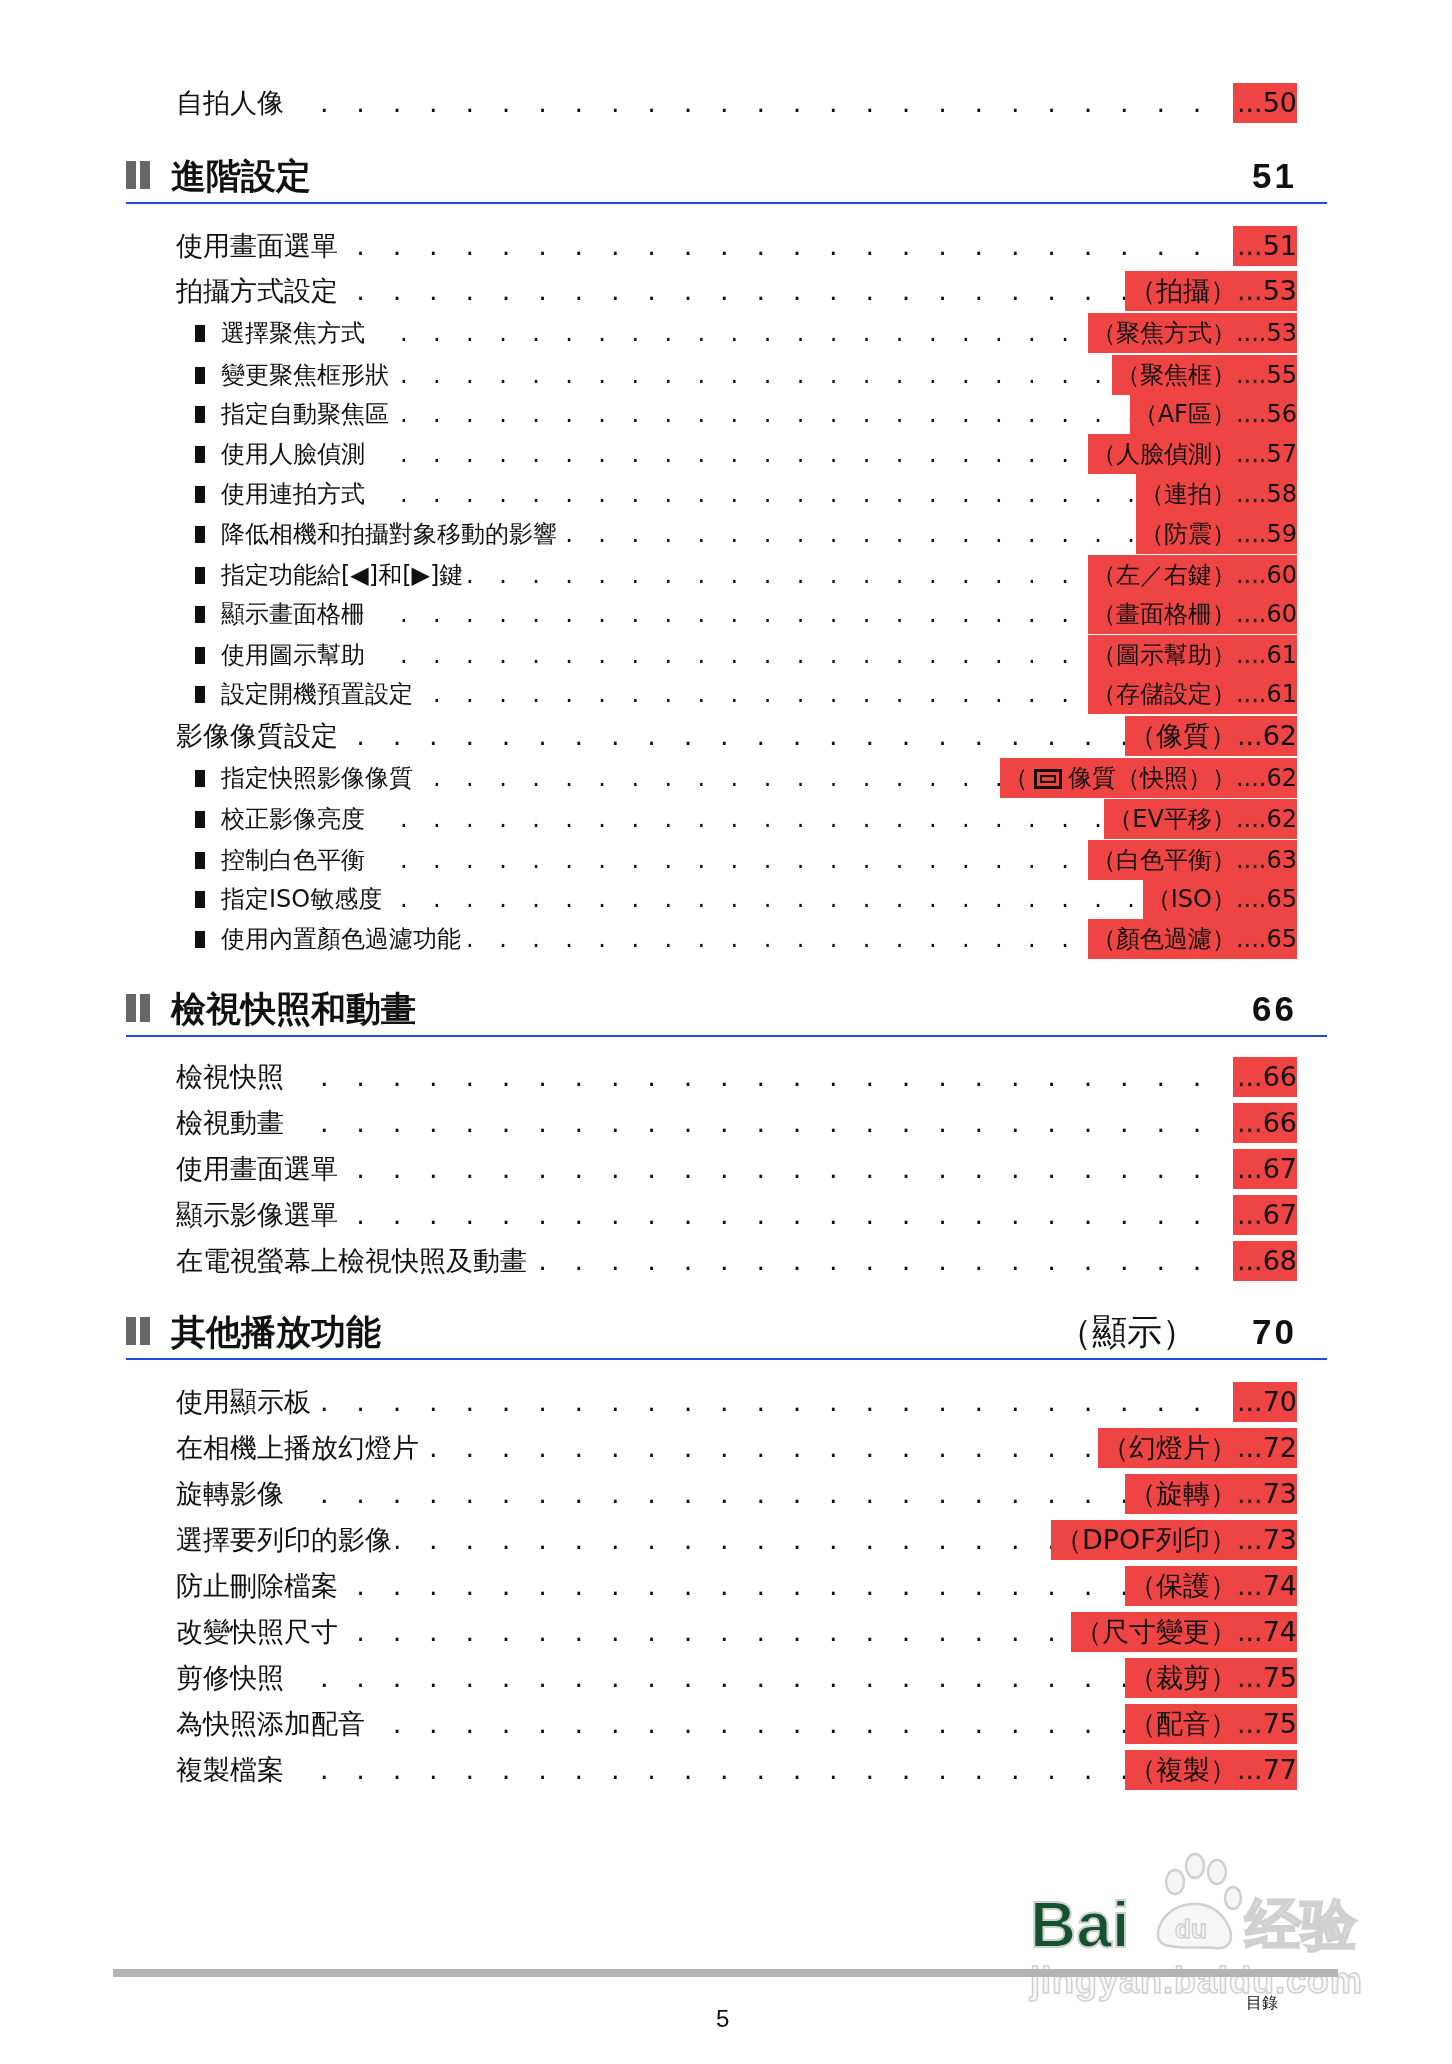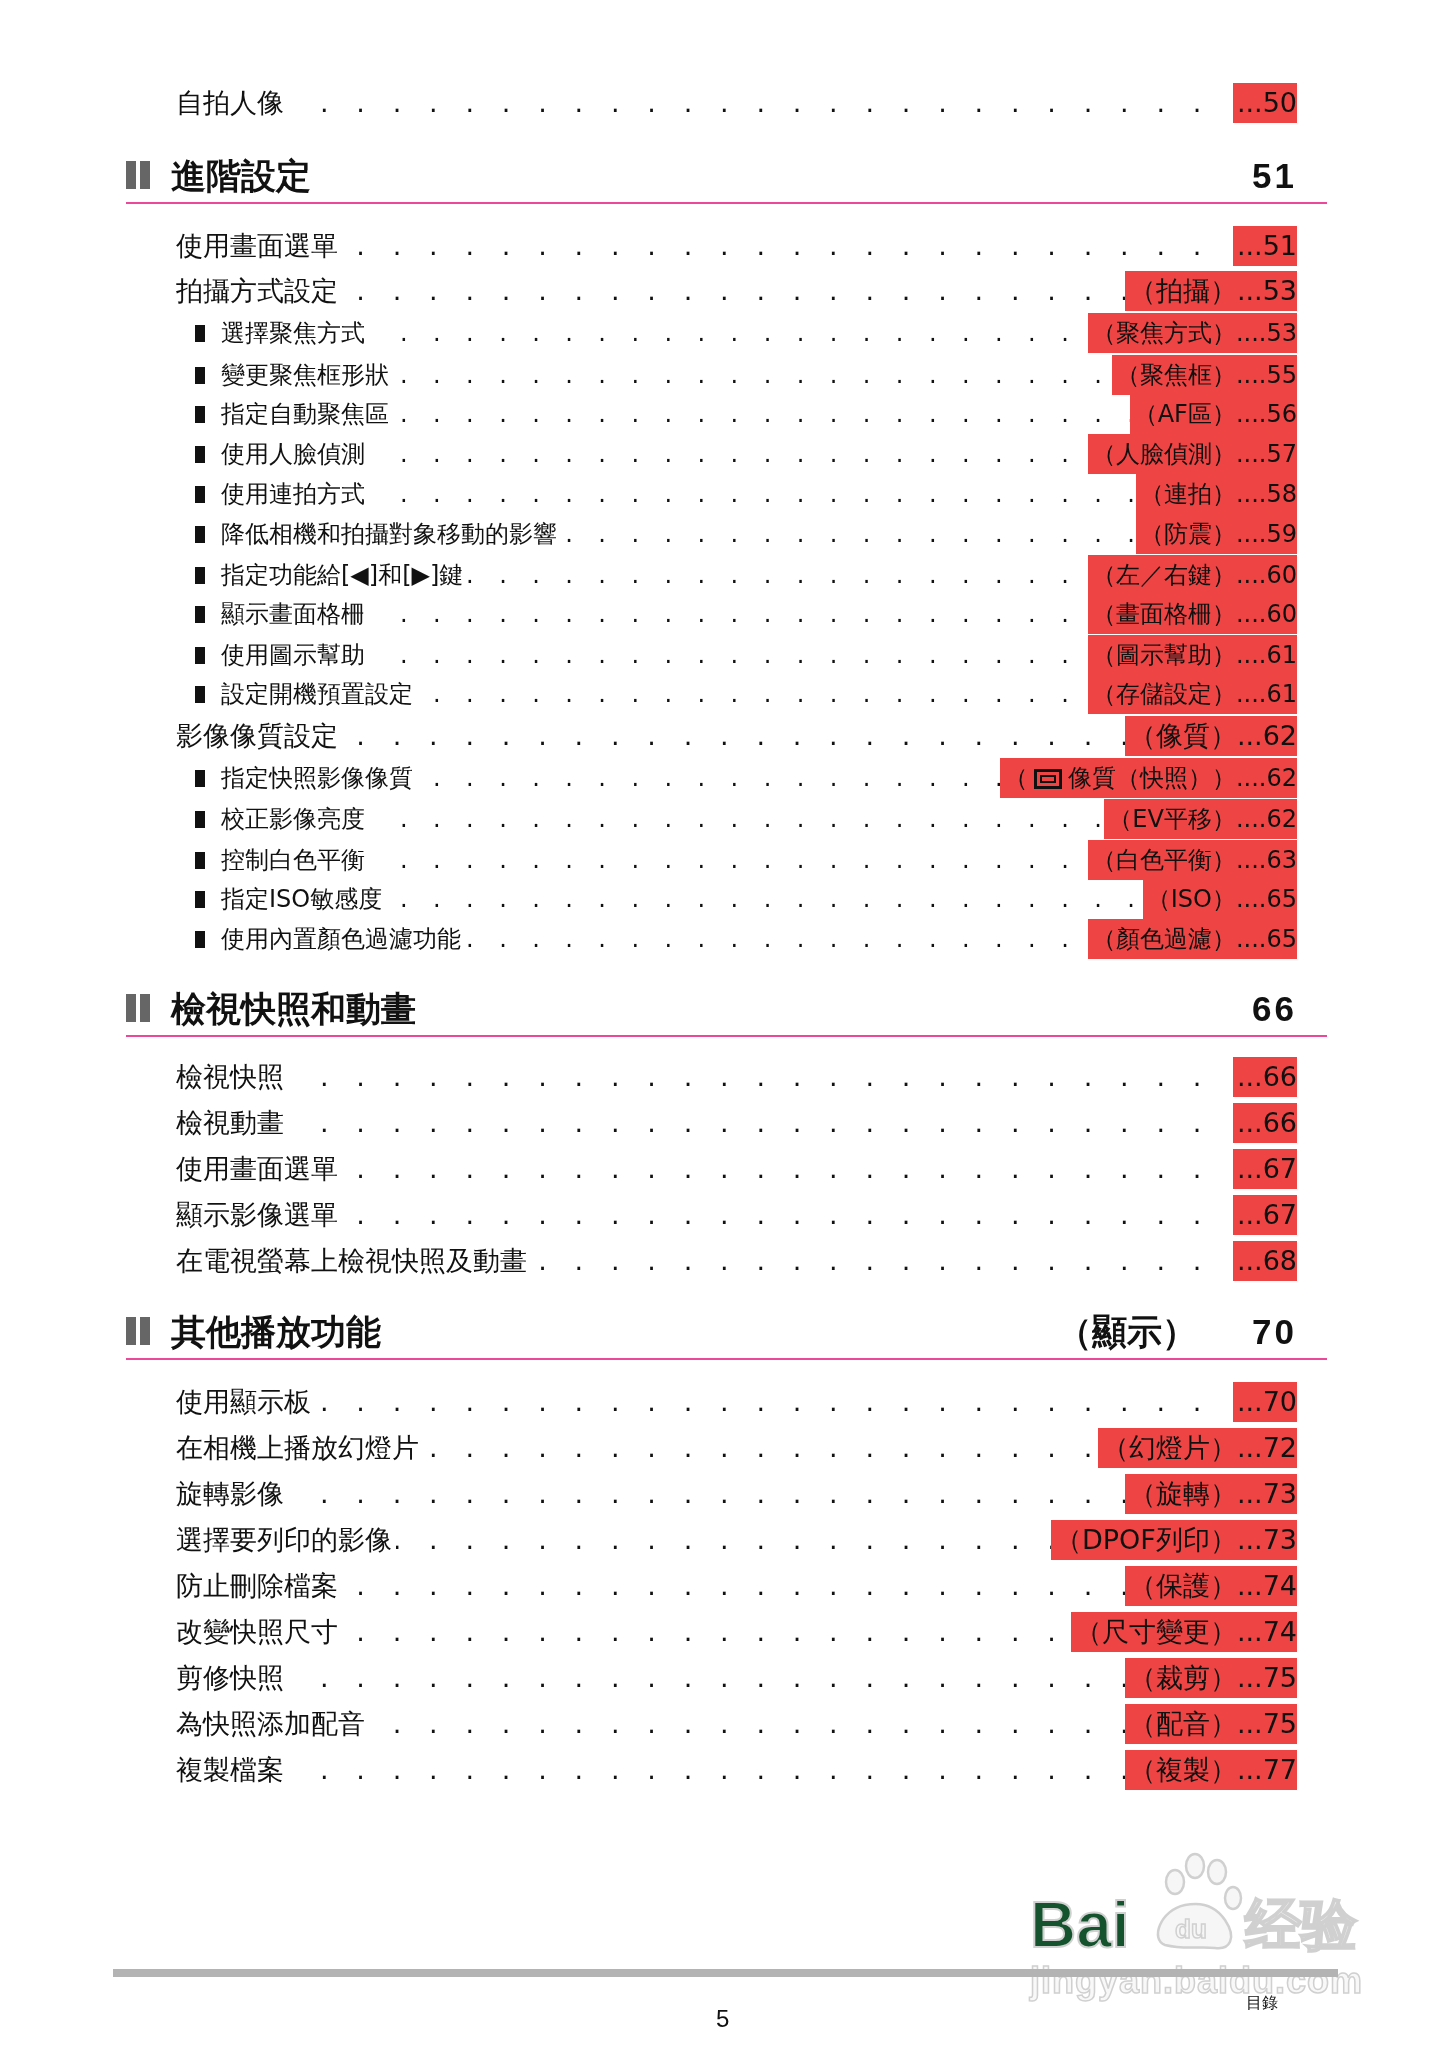--- a/index.html
+++ b/index.html
@@ -11,25 +11,25 @@
                  line-height: 40px; letter-spacing: 9.6px; color: #111; }
   .row .right { position: absolute; top: 0; right: 155px; white-space: nowrap; line-height: 40px;
                 background: #ef4444; padding-left: 4px; }
   .main .label, .main .right { font-size: 27px; }
   .main .leader { font-size: 27px; left: 320px; right: 240px; }
   .main .label { left: 176px; }
   .sub .label { font-size: 24px; left: 221px; }
   .sub .bullet { position: absolute; left: 195px; top: 12px; width: 10px; height: 17px; background: #111; }
   .sub .leader { font-size: 24px; left: 400px; right: 240px; letter-spacing: 8.9px; }
   .sub .right { font-size: 24px; }
-  .heading { position: absolute; left: 126px; width: 1201px; height: 50px; border-bottom: 2px solid #ec4899; }
+  .heading { position: absolute; left: 126px; width: 1201px; height: 50px; border-bottom: 2px solid #1d4ed8; }
   .heading .bar { position: absolute; left: 0; top: 9px; width: 10px; height: 28px; background: #666; }
   .heading .bar2 { position: absolute; left: 14px; top: 9px; width: 10px; height: 28px; background: #666; }
   .heading .htitle { position: absolute; left: 45px; top: 0; font-size: 35px; font-weight: bold; line-height: 48px; white-space: nowrap; }
-  .heading .hextra { position: absolute; right: 130px; top: 0; font-size: 35px; font-weight: bold; line-height: 48px; white-space: nowrap; }
+  .heading .hextra { position: absolute; right: 130px; top: 0; font-size: 35px; font-weight: normal; line-height: 48px; white-space: nowrap; }
   .heading .hpage { position: absolute; right: 30px; top: 0; font-size: 35px; font-weight: bold; line-height: 48px; font-family: "Liberation Sans", sans-serif; letter-spacing: 3px; }
   .icon-snapshot { display: inline-block; width: 28px; height: 20px; border: 3px solid #111; box-sizing: border-box; position: relative; vertical-align: -3px; margin: 0 6px; }
   .icon-snapshot::after { content: ""; position: absolute; left: 3px; top: 3px; right: 3px; bottom: 3px; border: 2px solid #111; }
   .footer-bar { position: absolute; left: 113px; top: 1969px; width: 1225px; height: 8px; background: #b3b3b3; }
   .page-num { position: absolute; left: 716px; top: 2005px; font-size: 24px; font-family: "Liberation Sans", sans-serif; }
   .footer-label { position: absolute; left: 1246px; top: 1993px; font-size: 16px; }
   .watermark { position: absolute; left: 1030px; top: 1848px; width: 340px; height: 160px; color: transparent; pointer-events: none; }
   .wm-bai { position: absolute; left: 0; top: 40px; font-size: 64px; font-weight: bold; font-family: "Liberation Sans", sans-serif;
             -webkit-text-stroke: 2px #d0d0d0; color: #14532d; }
   .wm-paw { position: absolute; left: 115px; top: 2px; width: 100px; height: 110px; }

